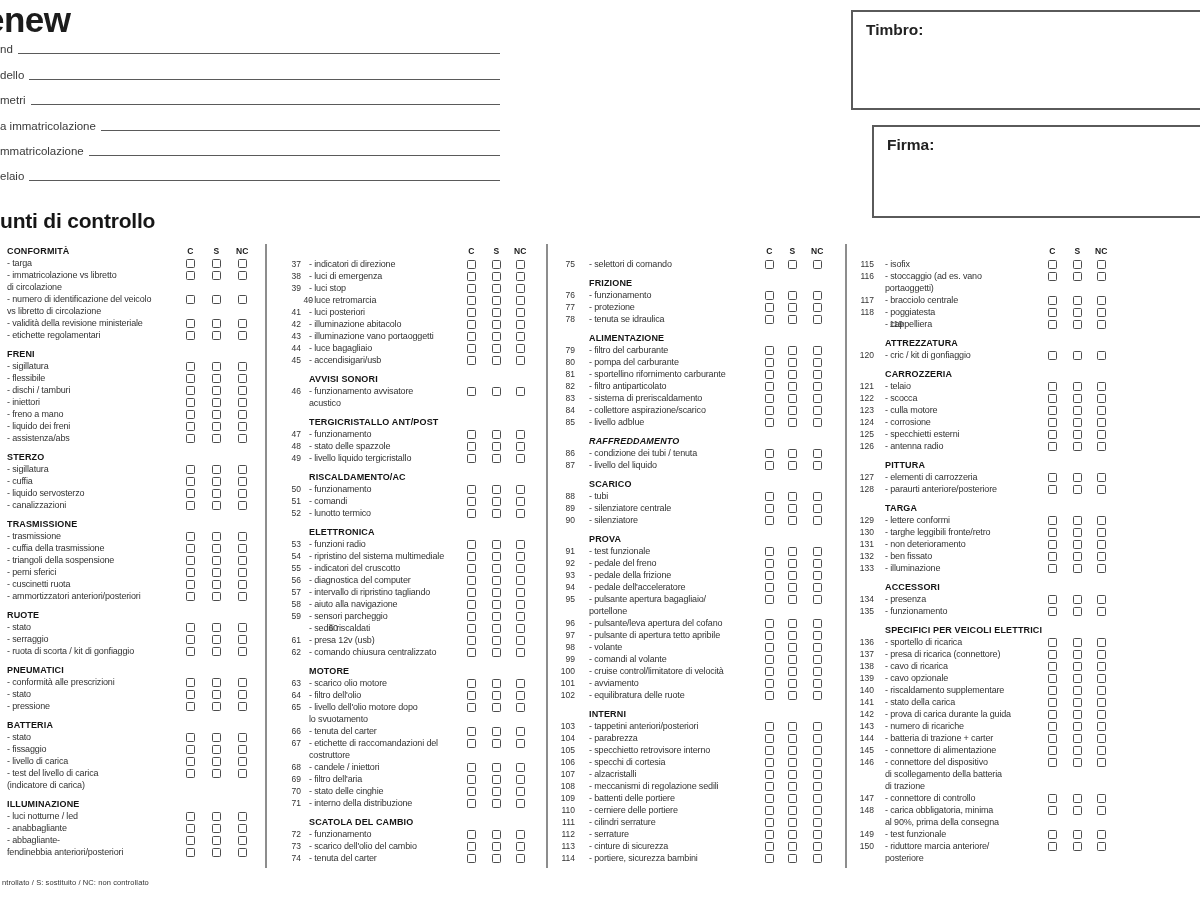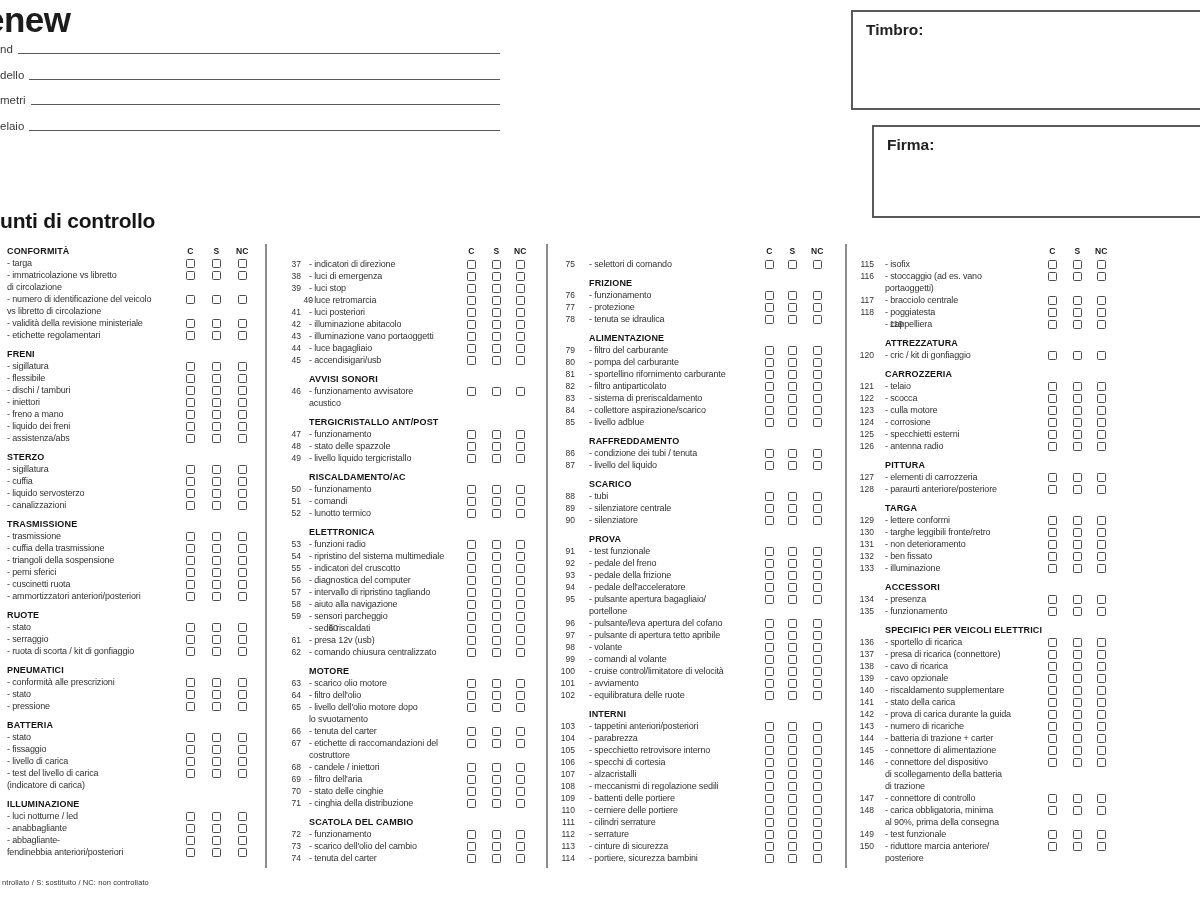--- a/index.html
+++ b/index.html
@@ -67,20 +67,28 @@
     </div>
     <div class="ffield">
       <span class="flabel">dello</span>
       <span class="fline"></span>
     </div>
     <div class="ffield">
       <span class="flabel">metri</span>
       <span class="fline"></span>
     </div>
     <div class="ffield">
+      <span class="flabel">a immatricolazione</span>
+      <span class="fline"></span>
+    </div>
+    <div class="ffield">
+      <span class="flabel">mmatricolazione</span>
+      <span class="fline"></span>
+    </div>
+    <div class="ffield">
       <span class="flabel">elaio</span>
       <span class="fline"></span>
     </div>
   </div>
 
 <div class="stampbox">
   <span class="boxlabel">Timbro:</span>
 </div>
 <div class="signbox">
   <span class="boxlabel">Firma:</span>
@@ -622,21 +630,21 @@
         </div>
         <div class="row">
           <span class="inum" style="left: 0px; width: 16px;">70</span>
           <span class="itext" style="left: 24px;">- stato delle cinghie</span>
           <span class="cbx" style="left: 182px;"></span>
           <span class="cbx" style="left: 207px;"></span>
           <span class="cbx" style="left: 231px;"></span>
         </div>
         <div class="row">
           <span class="inum" style="left: 0px; width: 16px;">71</span>
-          <span class="itext" style="left: 24px;">- cinghia della distribuzione</span>
+          <span class="itext" style="left: 24px;">- interno della distribuzione</span>
           <span class="cbx" style="left: 182px;"></span>
           <span class="cbx" style="left: 207px;"></span>
           <span class="cbx" style="left: 231px;"></span>
         </div>
         <div class="row gap"></div>
         <div class="row">
           <span class="htext" style="left: 24px;">SCATOLA DEL CAMBIO</span>
         </div>
         <div class="row">
           <span class="inum" style="left: 0px; width: 16px;">72</span>
@@ -746,21 +754,21 @@
         </div>
         <div class="row">
           <span class="inum" style="left: 0px; width: 19px;">85</span>
           <span class="itext" style="left: 33px;">- livello adblue</span>
           <span class="cbx" style="left: 209px;"></span>
           <span class="cbx" style="left: 232px;"></span>
           <span class="cbx" style="left: 257px;"></span>
         </div>
         <div class="row gap"></div>
         <div class="row">
-          <span class="htext" style="left: 33px;">RAFFREDDAMENTO</span>
+          <span class="htext" style="left: 33px; font-style: italic;">RAFFREDDAMENTO</span>
         </div>
         <div class="row">
           <span class="inum" style="left: 0px; width: 19px;">86</span>
           <span class="itext" style="left: 33px;">- condizione dei tubi / tenuta</span>
           <span class="cbx" style="left: 209px;"></span>
           <span class="cbx" style="left: 232px;"></span>
           <span class="cbx" style="left: 257px;"></span>
         </div>
         <div class="row">
           <span class="inum" style="left: 0px; width: 19px;">87</span>

